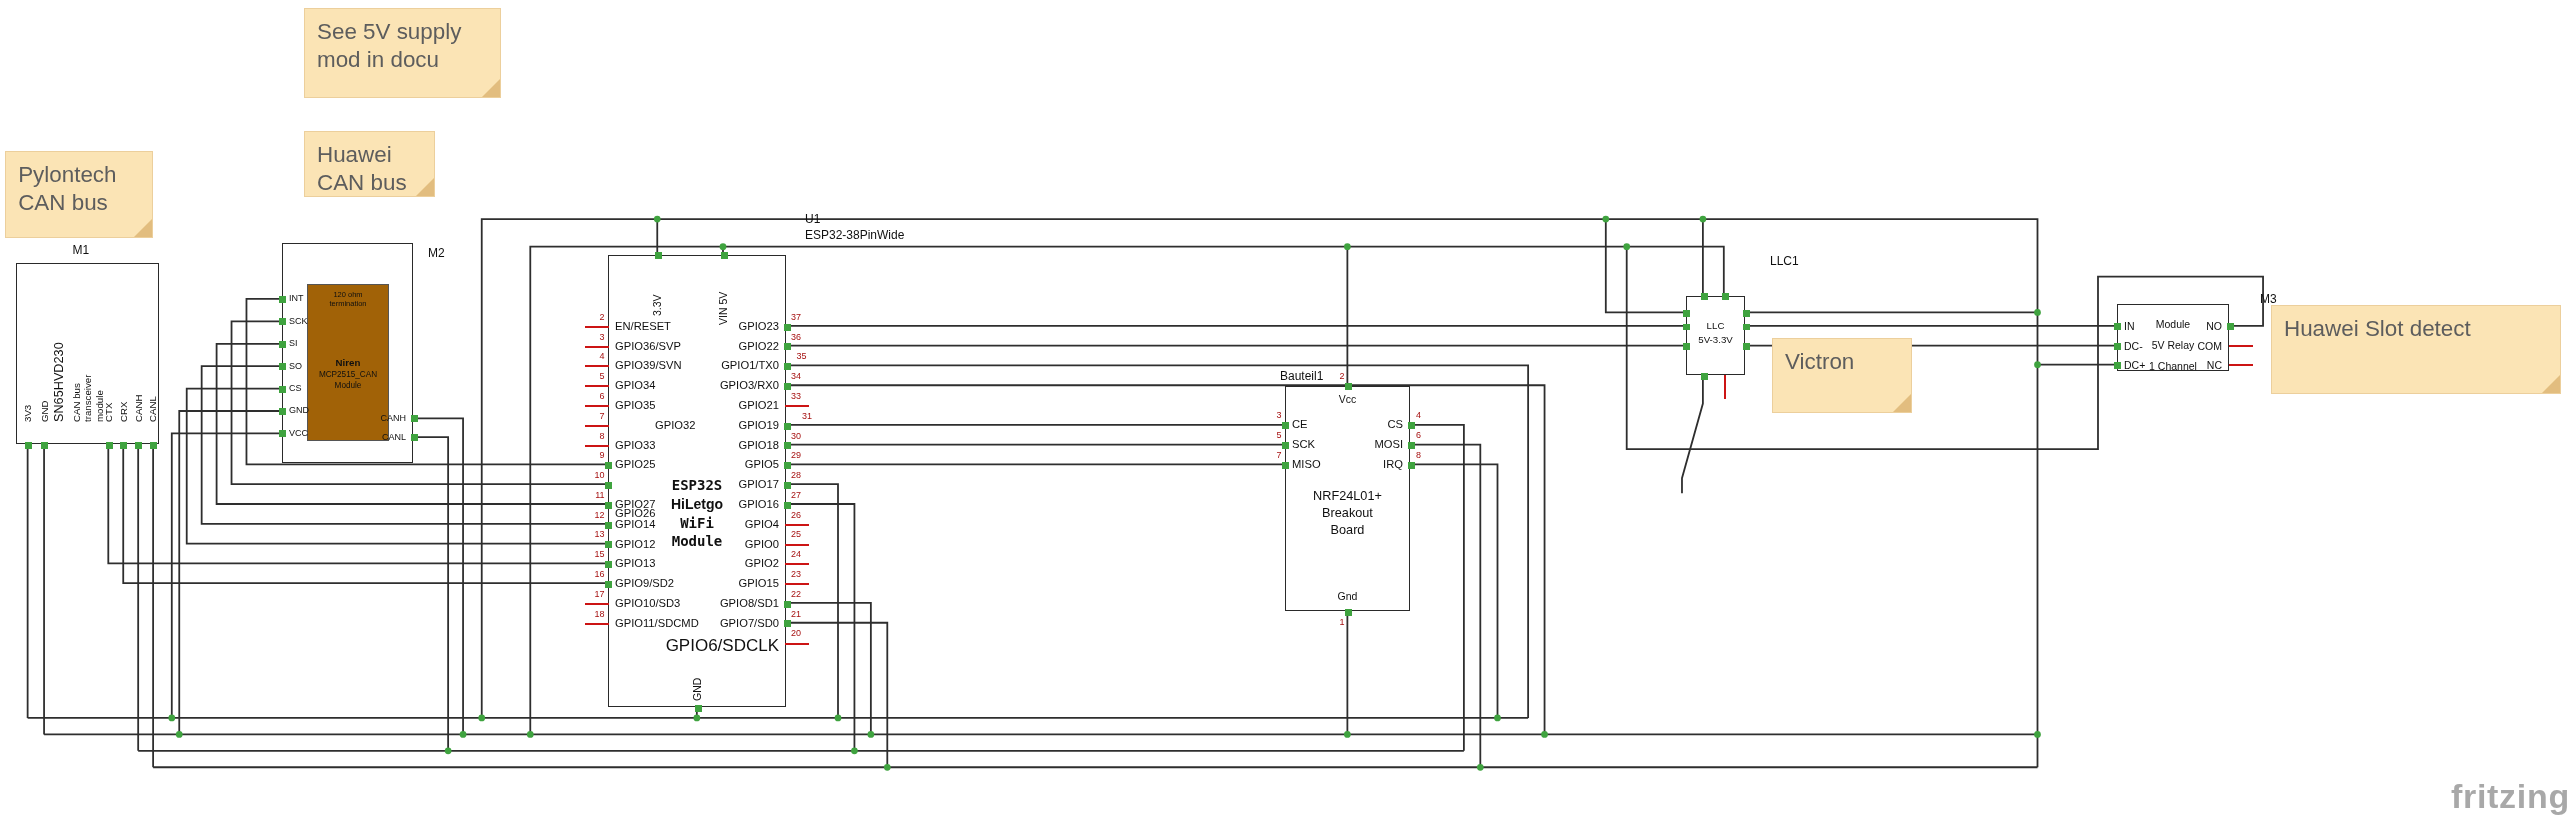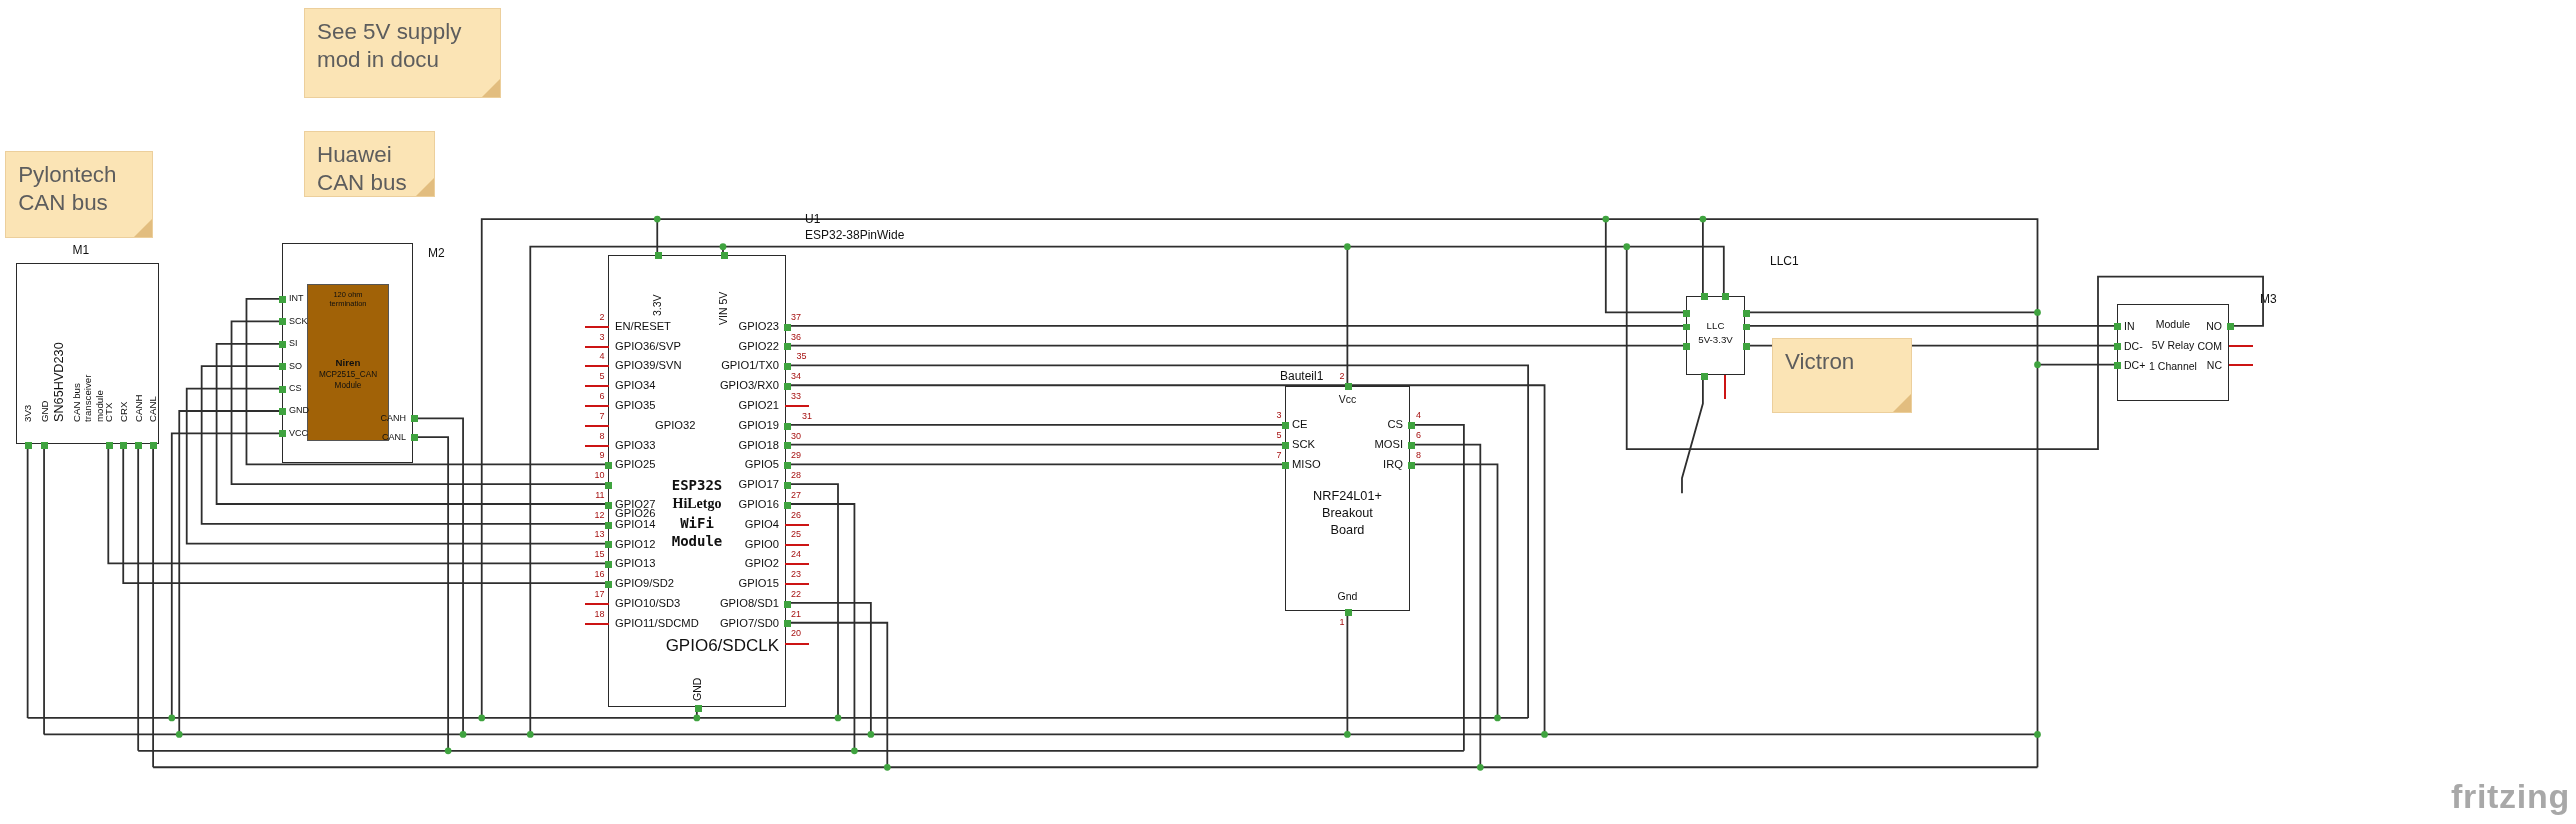--- a/index.html
+++ b/index.html
@@ -152,21 +152,21 @@
       <div class="plab" style="right: 6px; top: 189px; font-size: 9px;">CANL</div>
     </div>
 
   <div class="comp" id="u1" style="left:608px;top:255px;width:178px;height:452px;">
     <div class="ref" style="left:196px;top:-44px">U1</div>
     <div class="ref" style="left:196px;top:-28px">ESP32-38PinWide</div>
     <div class="vtext" style="left:43px;top:60px;font-size:10.5px">3.3V</div>
     <div class="vtext" style="left:109px;top:69px;font-size:10.5px">VIN 5V</div>
     <div class="vtext" style="left:83px;top:445px;font-size:10.5px">GND</div>
     <div class="ctext" style="top:220px;font-size:14px;line-height:18.7px;font-family:'DejaVu Sans Mono',monospace;font-weight:bold">ESP32S</div>
-    <div class="ctext" style="top:239px;font-size:14px;line-height:18.7px;font-family:Liberation Serif, serif;font-weight:bold">HiLetgo</div>
+    <div class="ctext" style="top:239px;font-size:14px;line-height:18.7px;font-family:Liberation Sans, sans-serif;font-weight:bold">HiLetgo</div>
     <div class="ctext" style="top:258px;font-size:14px;line-height:18.7px;font-family:'DejaVu Sans Mono',monospace;font-weight:bold">WiFi</div>
     <div class="ctext" style="top:276px;font-size:14px;line-height:18.7px;font-family:'DejaVu Sans Mono',monospace;font-weight:bold">Module</div>
   <div class="stub" style="left: -24px; top: 70px; width: 24px; height: 2.2px;"></div>
       <div class="pnum" style="left: -25.4px; top: 57px; width: 21px; text-align: right;">2</div>
       <div class="plab" style="left: 6px; top: 65px; font-size: 11.2px;">EN/RESET</div>
       <div class="stub" style="left: -24px; top: 90px; width: 24px; height: 2.2px;"></div>
       <div class="pnum" style="left: -25.4px; top: 77px; width: 21px; text-align: right;">3</div>
       <div class="plab" style="left: 6px; top: 85px; font-size: 11.2px;">GPIO36/SVP</div>
       <div class="stub" style="left: -24px; top: 109px; width: 24px; height: 2.2px;"></div>
       <div class="pnum" style="left: -25.4px; top: 96px; width: 21px; text-align: right;">4</div>
@@ -306,21 +306,21 @@
       <div class="pad" style="left: -3.7px; top: 46px;"></div>
       <div class="pad" style="left: 56px; top: 13px;"></div>
       <div class="pad" style="left: 56px; top: 26.5px;"></div>
       <div class="pad" style="left: 56px; top: 46px;"></div>
       <div class="pad" style="left: 14px; top: -3.7px;"></div>
       <div class="pad" style="left: 35px; top: -3.7px;"></div>
       <div class="pad" style="left: 14px; top: 76px;"></div>
       <div class="stub" style="left: 37px; top: 78px; width: 2.2px; height: 24px;"></div>
     </div>
 
-  <div class="comp" id="m3" style="left:2117px;top:304px;width:112px;height:97px;">
+  <div class="comp" id="m3" style="left:2117px;top:304px;width:112px;height:67px;">
     <div class="ref" style="left:142px;top:-13.4px">M3</div>
     <div class="ctext" style="top:13.4px;font-size:10.5px">Module</div>
     <div class="ctext" style="top:34px;font-size:10.5px">5V Relay</div>
     <div class="ctext" style="top:55px;font-size:10.5px">1 Channel</div>
   <div class="pad" style="left: -3.7px; top: 18.3px;"></div>
       <div class="plab" style="left: 6px; top: 16px; font-size: 10.5px;">IN</div>
       <div class="pad" style="left: -3.7px; top: 38px;"></div>
       <div class="plab" style="left: 6px; top: 36px; font-size: 10.5px;">DC-</div>
       <div class="pad" style="left: -3.7px; top: 57px;"></div>
       <div class="plab" style="left: 6px; top: 55px; font-size: 10.5px;">DC+</div>
@@ -337,16 +337,19 @@
   </div>
   <div class="note" style="left:304px;top:131px;width:131px;height:66px;">
     <span>Huawei CAN bus</span>
   </div>
   <div class="note" style="left:5.2px;top:151px;width:148px;height:87px;">
     <span>Pylontech CAN bus</span>
   </div>
   <div class="note" style="left:1772px;top:338px;width:140px;height:75px;">
     <span>Victron</span>
   </div>
+  <div class="note" style="left:2271px;top:305px;width:290px;height:89px;">
+    <span>Huawei Slot detect</span>
+  </div>
 
   <div id="watermark">fritzing</div>
 </div>
 
 
 </body></html>

